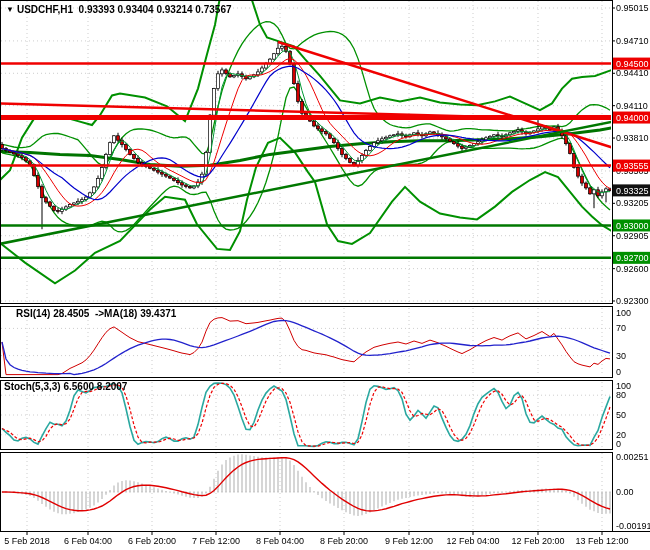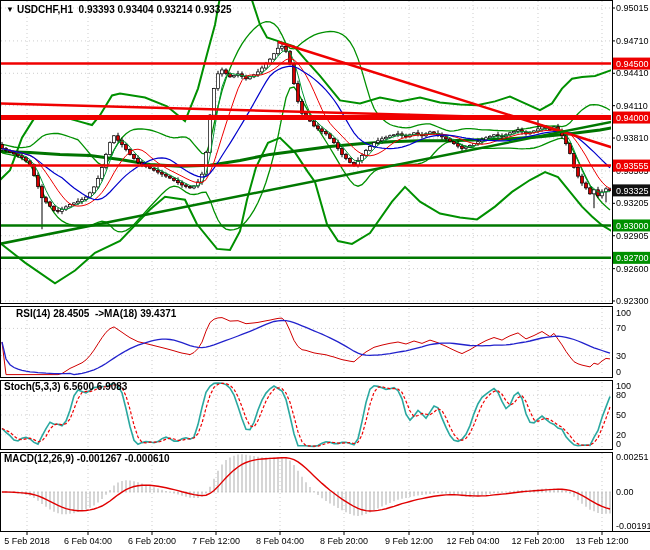--- a/index.html
+++ b/index.html
@@ -659,17 +659,16 @@
         <line x1="409" y1="531.5" x2="409" y2="535" stroke="#000"></line>
         <text x="409" y="544" text-anchor="middle">9 Feb 12:00</text>
         <line x1="473" y1="531.5" x2="473" y2="535" stroke="#000"></line>
         <text x="473" y="544" text-anchor="middle">12 Feb 04:00</text>
         <line x1="538" y1="531.5" x2="538" y2="535" stroke="#000"></line>
         <text x="538" y="544" text-anchor="middle">12 Feb 20:00</text>
         <line x1="602" y1="531.5" x2="602" y2="535" stroke="#000"></line>
         <text x="602" y="544" text-anchor="middle">13 Feb 12:00</text>
       </g>
     </svg>
-  <div class="ptitle" id="mainTitle"><span class="dd">▼</span><span>USDCHF,H1  0.93393 0.93404 0.93214 0.93325</span></div>
+  <div class="ptitle" id="mainTitle"><span class="dd">▼</span><span>USDCHF,H1  0.93393 0.93404 0.93214 0.73567</span></div>
   <div class="ptitle" id="rsiTitle">RSI(14) 28.4505  -&gt;MA(18) 39.4371</div>
-  <div class="ptitle" id="stochTitle">Stoch(5,3,3) 6.5600 6.9083</div>
-  <div class="ptitle" id="macdTitle">MACD(12,26,9) -0.001267 -0.000610</div>
+  <div class="ptitle" id="stochTitle">Stoch(5,3,3) 6.5600 8.2007</div>
 </div>
 
 </body></html>

